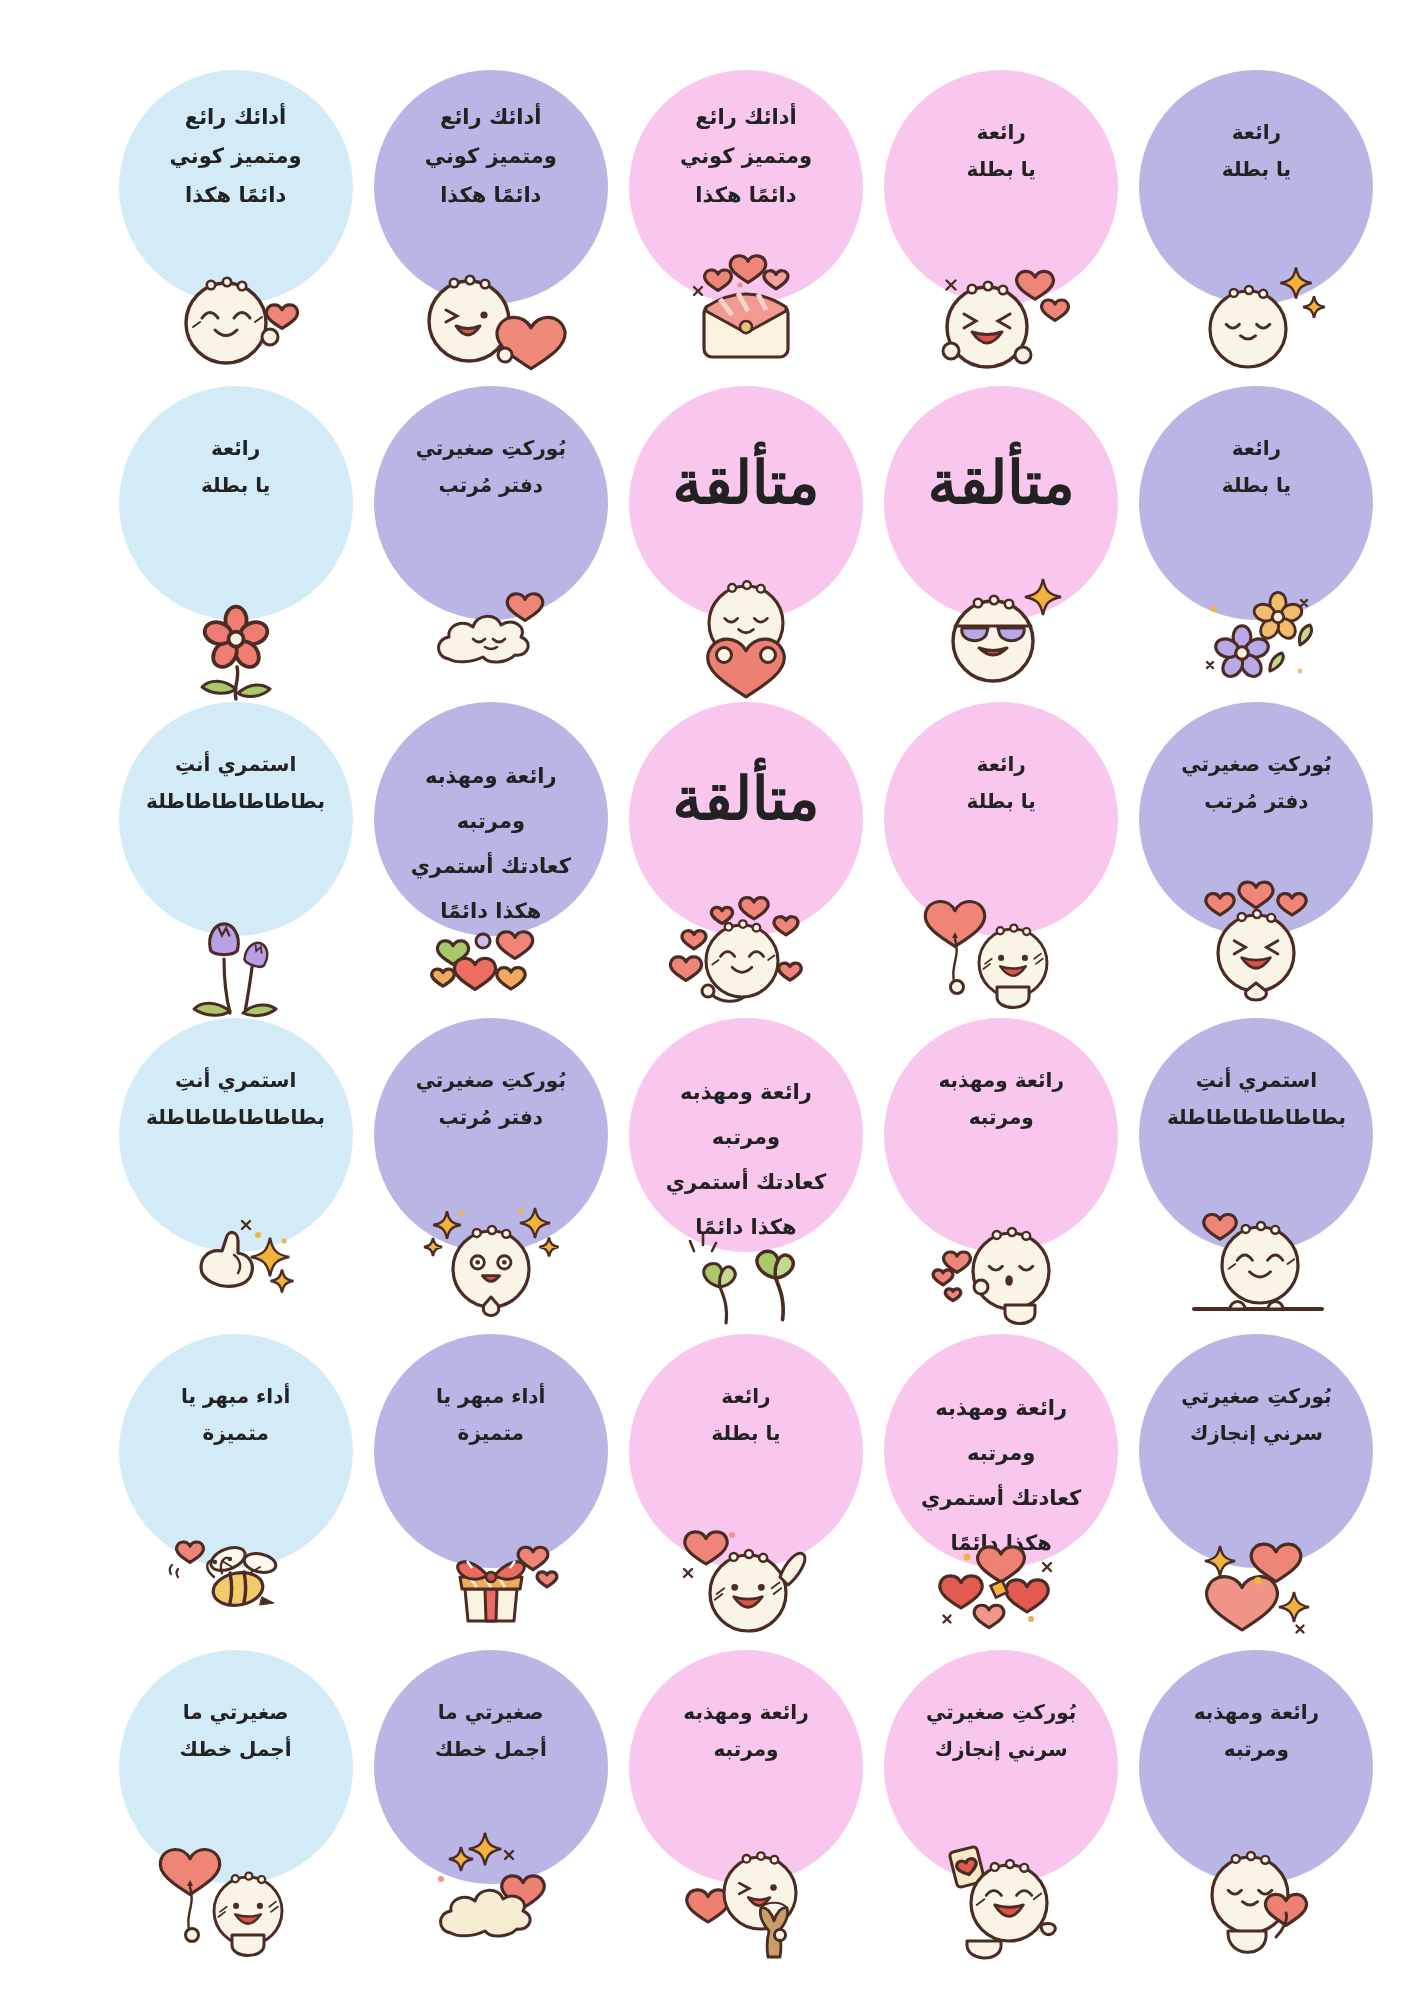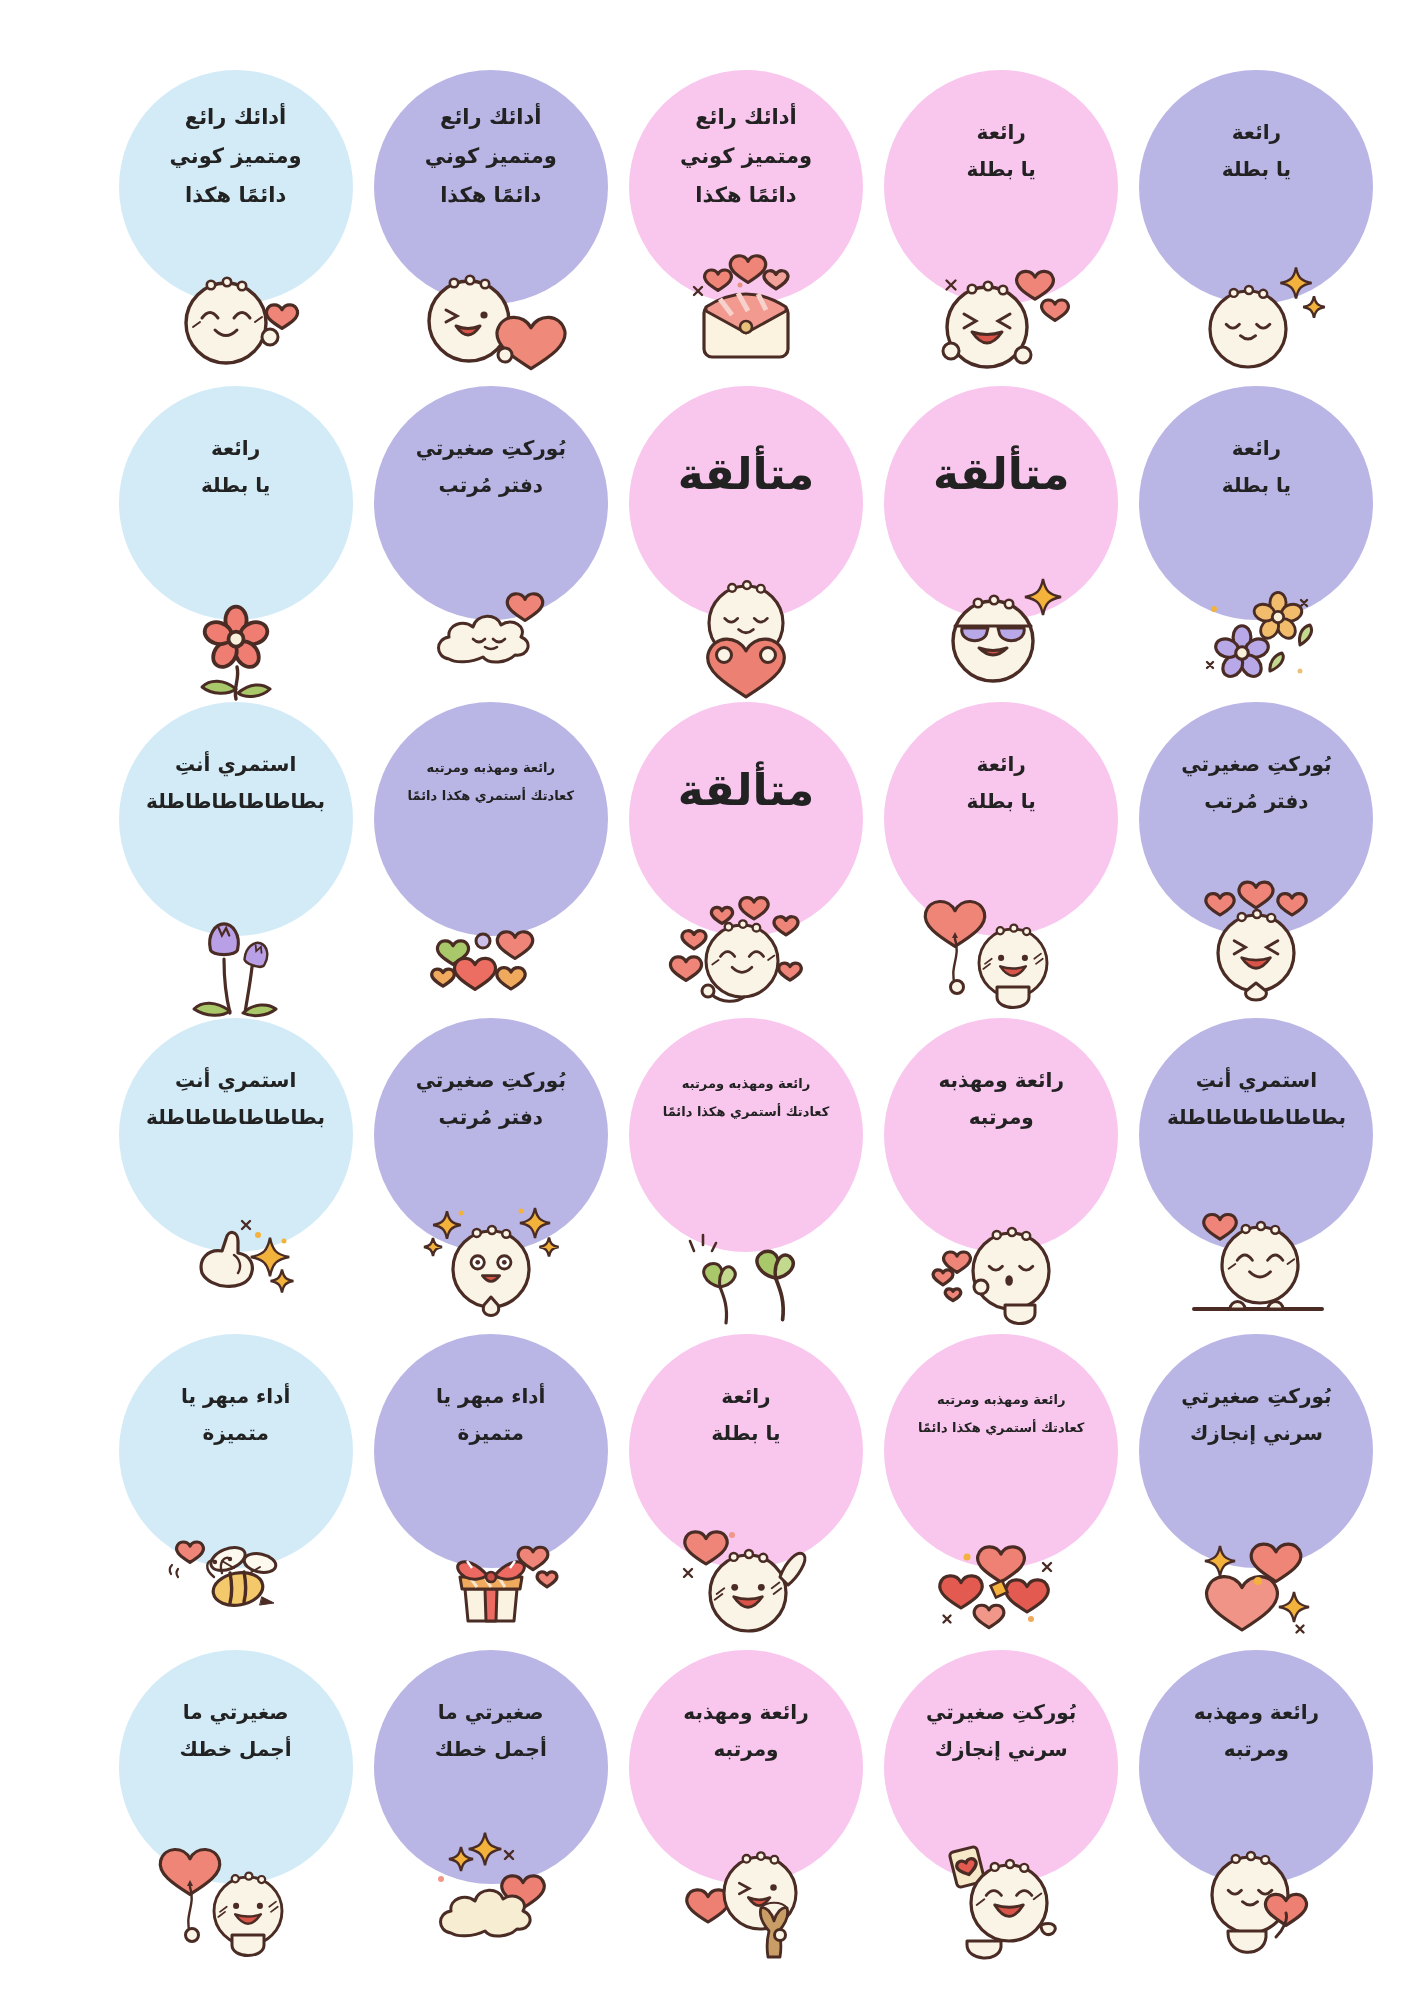--- a/index.html
+++ b/index.html
@@ -15,22 +15,22 @@
   .circle{
     position:absolute;top:0;left:50%;transform:translateX(-50%);
     width:234px;height:234px;border-radius:50%;
   }
   .text{
     direction:rtl;text-align:center;color:#222;font-weight:700;
     width:204px;margin:0 auto;
   }
   .sticker.md3 .text{padding-top:28px;font-size:21px;line-height:1.85;}
   .sticker.md2 .text{padding-top:44px;font-size:20px;line-height:1.85;}
-  .sticker.lg  .text{padding-top:62px;font-size:44px;line-height:1.2;}
-  .sticker.sm  .text{padding-top:52px;font-size:13px;line-height:2.15;}
+  .sticker.lg  .text{padding-top:62px;font-size:59px;line-height:1.2;font-family:Liberation Serif, serif;}
+  .sticker.sm  .text{padding-top:52px;font-size:21px;line-height:2.15;}
   .line.u{text-underline-offset:4px;text-decoration-thickness:2px;}
   .icon{
     position:absolute;left:50%;transform:translateX(-50%);
     bottom:-26px;width:200px;height:150px;pointer-events:none;
   }
   .icon svg{width:100%;height:100%;overflow:visible;display:block;}
 </style>
 </head>
 <body>
 

